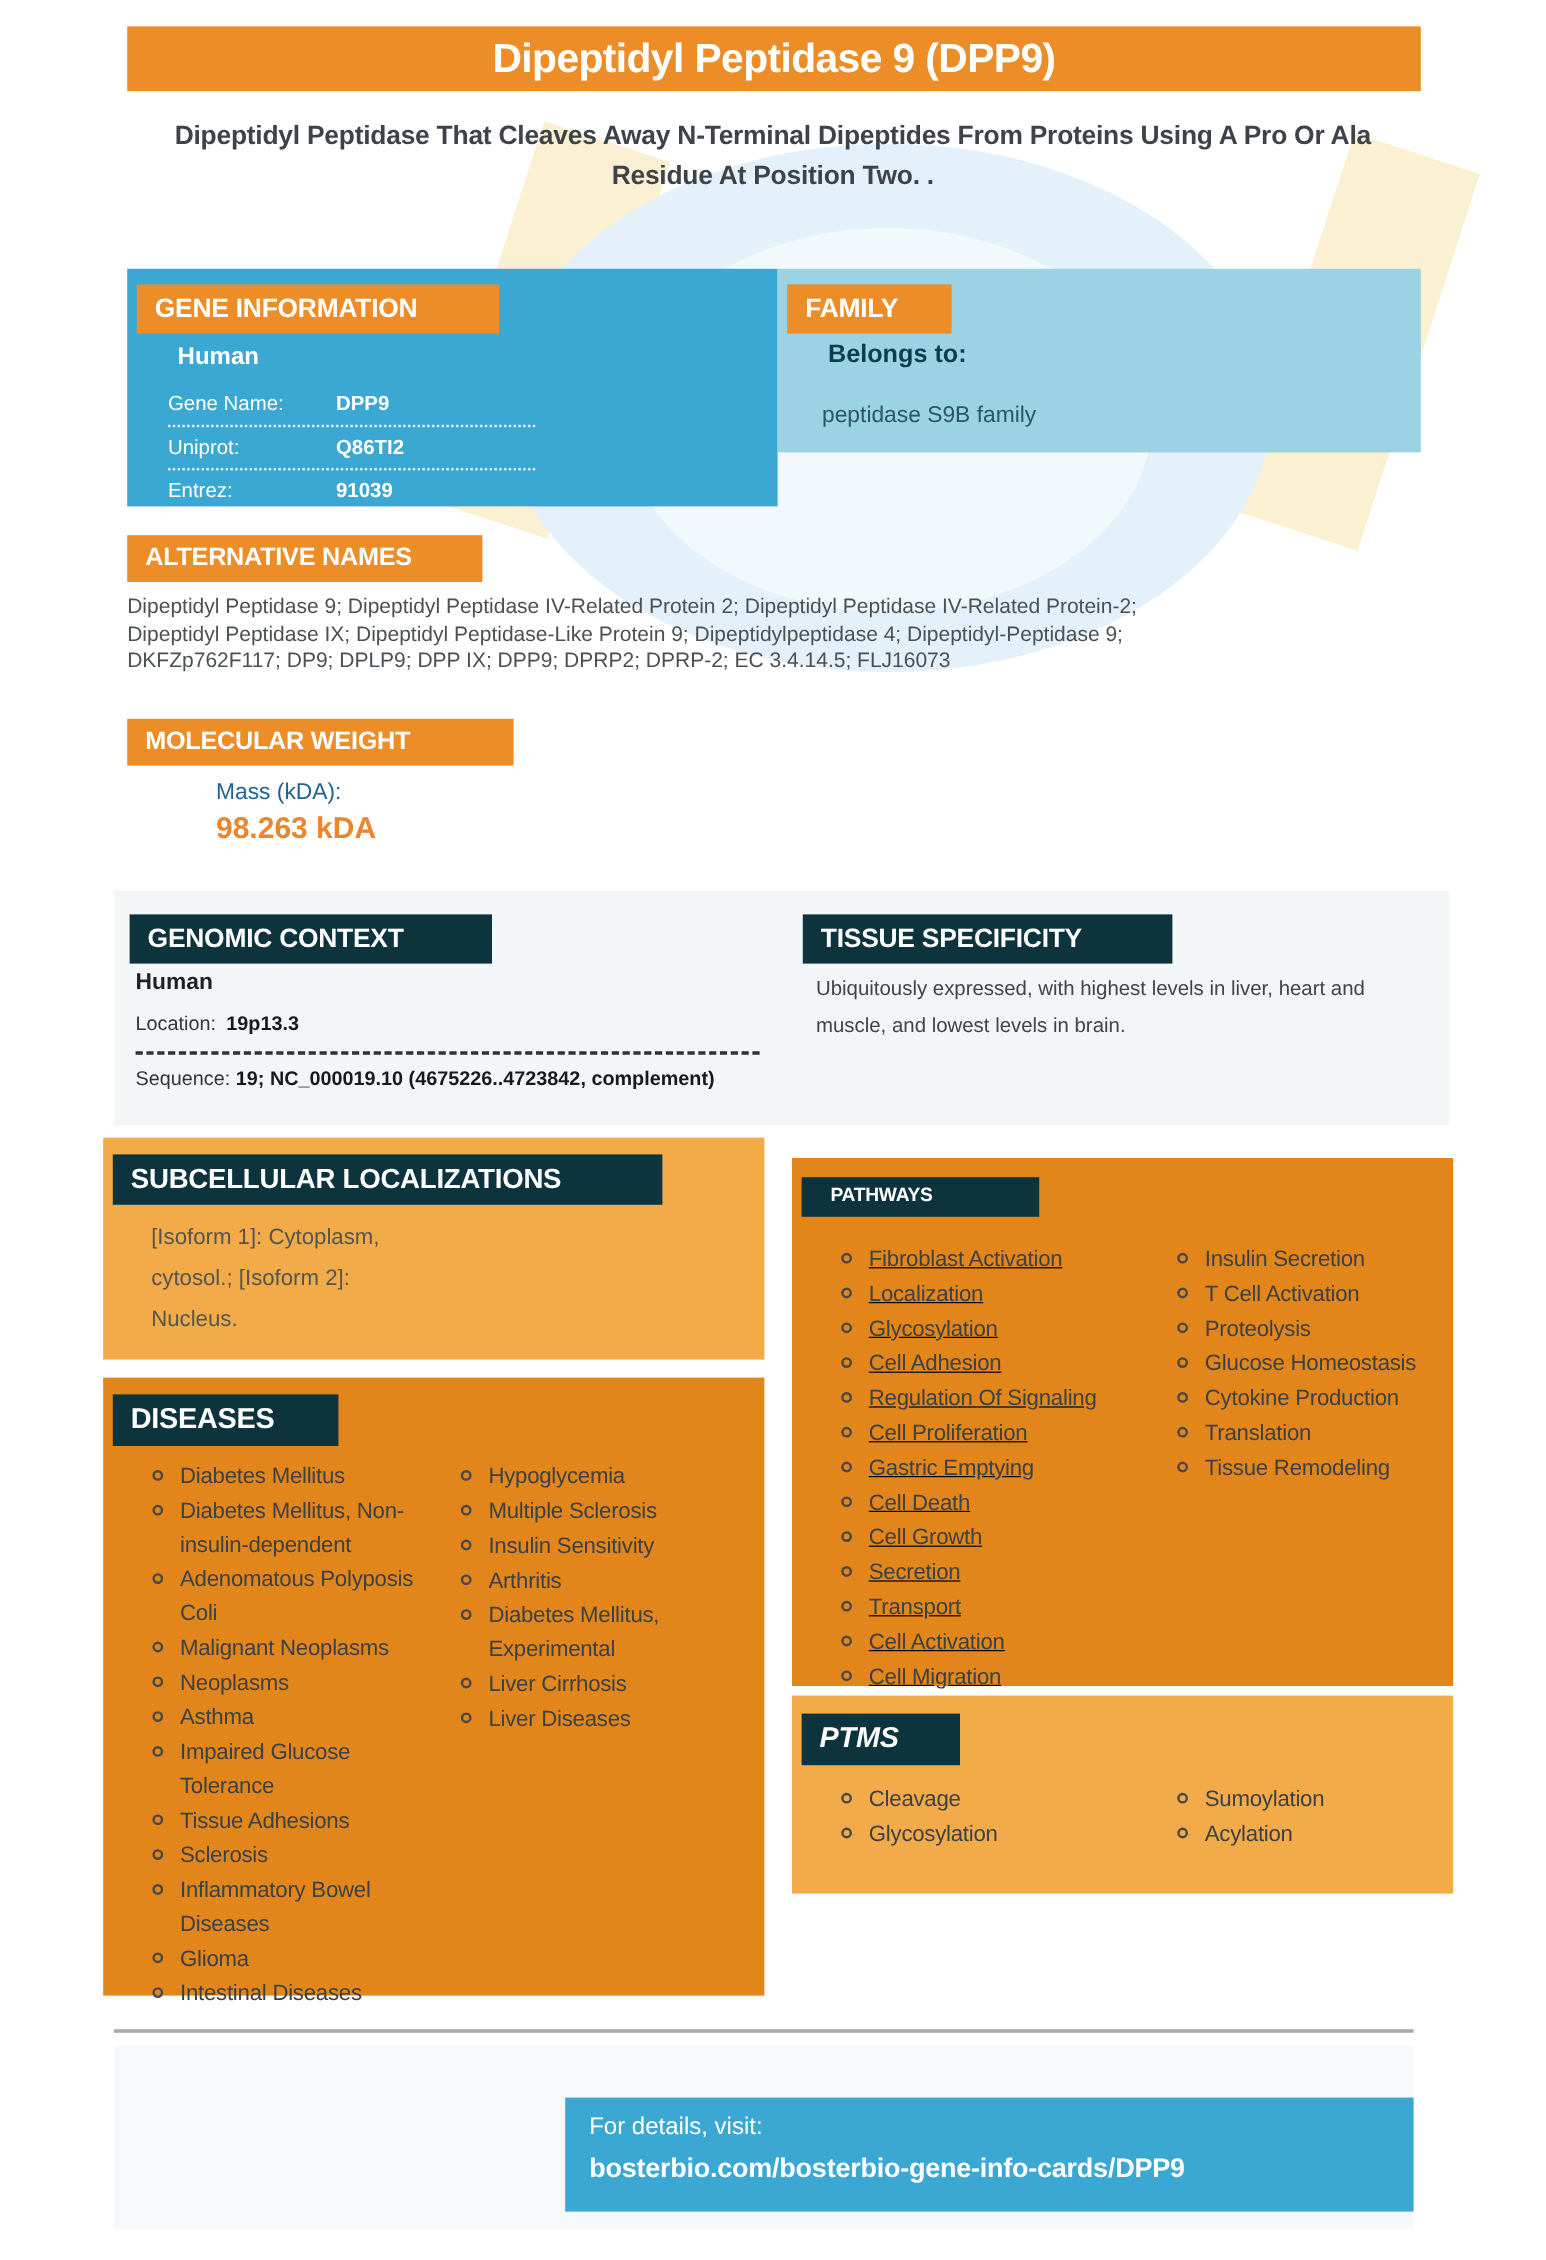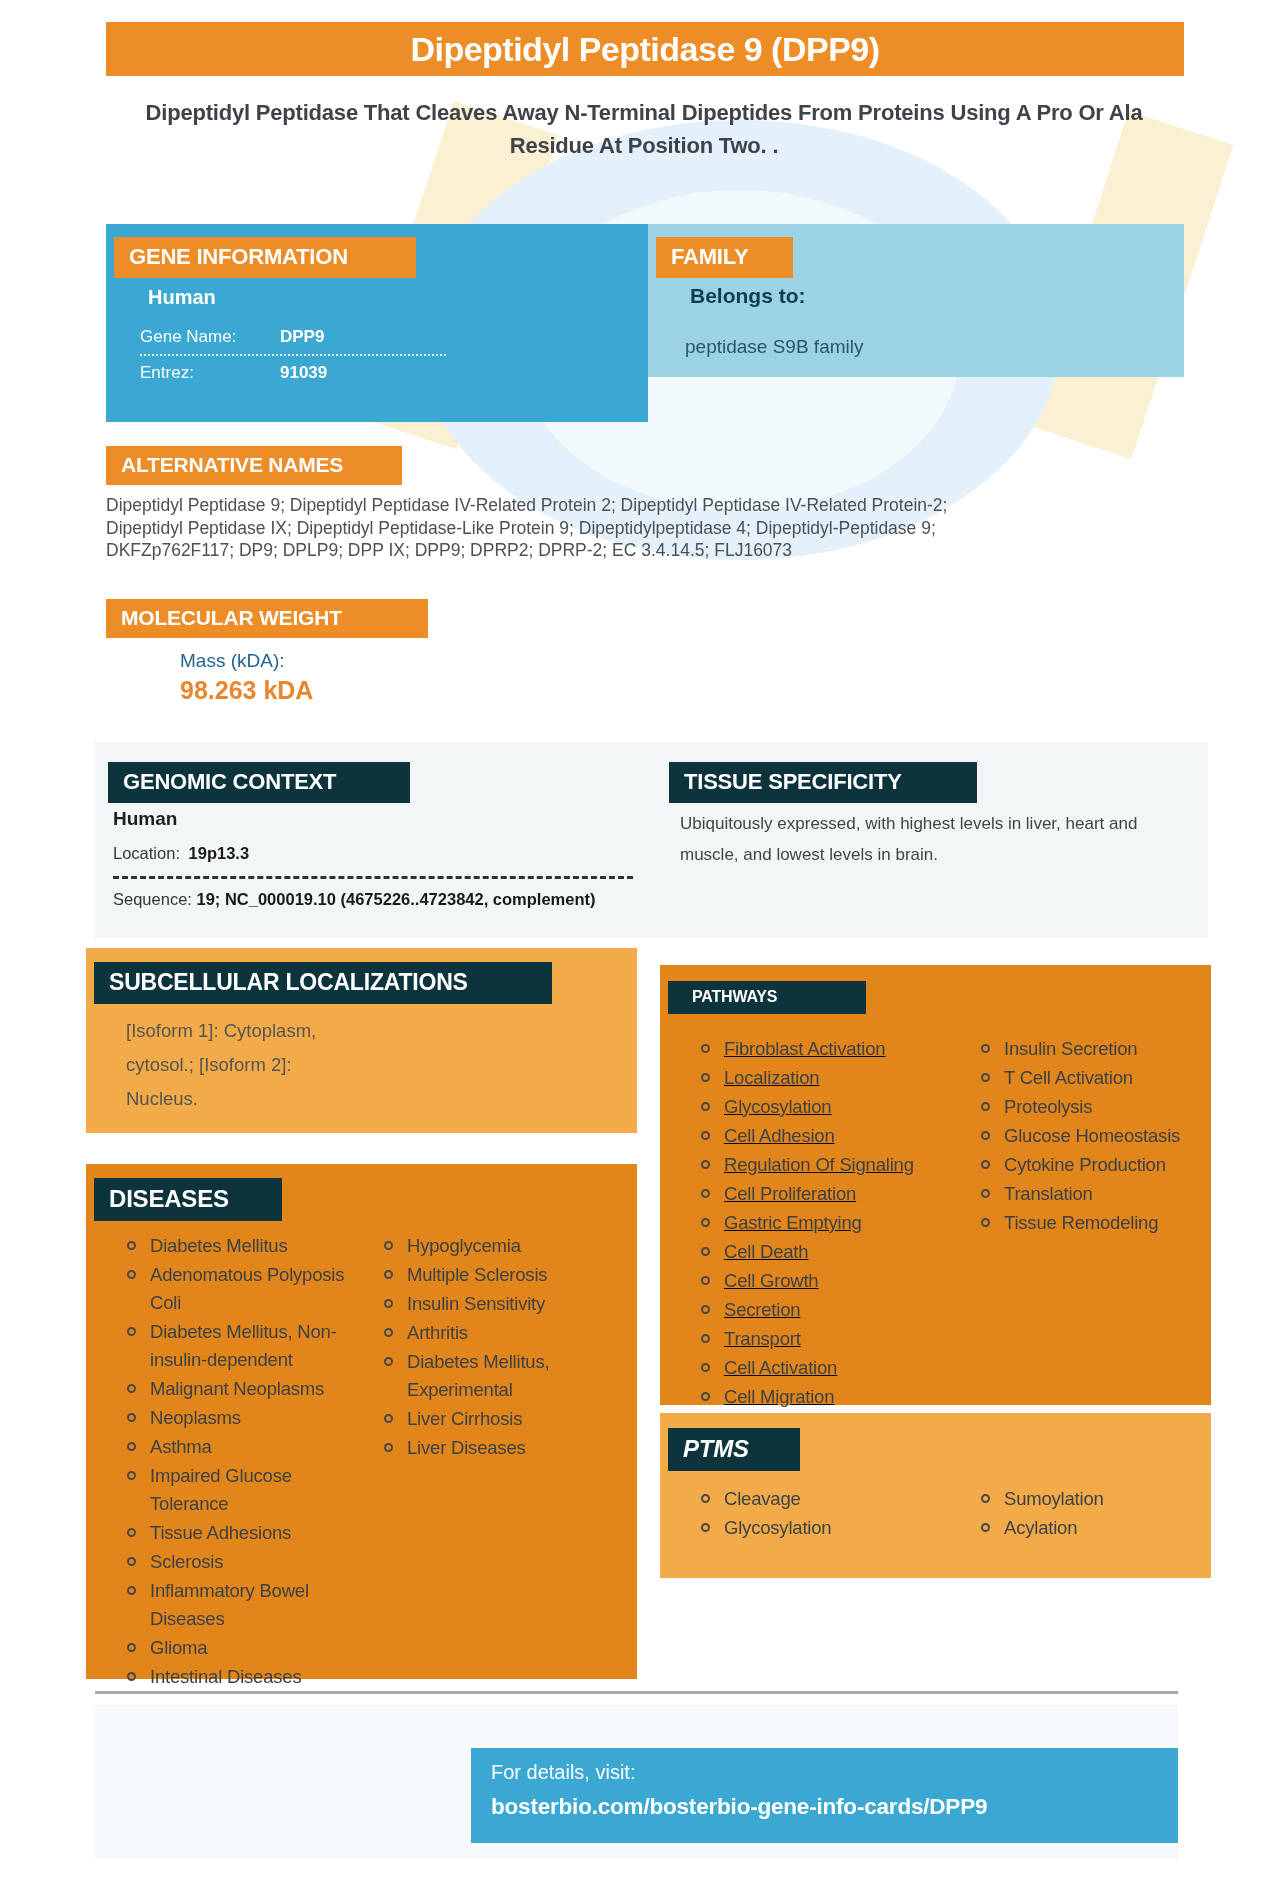--- a/index.html
+++ b/index.html
@@ -53,21 +53,21 @@
   .gc-row b{color:#17191b;}
   #gc-loc{top:102px;}
   #gc-dash{position:absolute;left:18px;top:134px;width:520px;border-top:3px dashed #2e3234;}
   #gc-seq{top:148px;}
   #ts-text{position:absolute;left:585px;top:66px;width:495px;font-size:17px;line-height:31px;color:#3f4447;}
   
   #sub-box{left:86px;top:948px;width:551px;height:185px;background:#f3ab4a;}
   #sub-hdr{left:8px;top:14px;min-width:458px;font-size:23px;}
   #sub-text{position:absolute;left:40px;top:66px;font-size:18.5px;line-height:34px;color:#54564e;}
   
-  #dis-box{left:86px;top:1148px;width:551px;height:515px;background:#e2861c;margin-top:16px;}
+  #dis-box{left:86px;top:1148px;width:551px;height:515px;background:#e2861c;}
   #dis-hdr{left:8px;top:14px;min-width:188px;font-size:24px;}
   #path-box{left:660px;top:965px;width:551px;height:440px;background:#e2861c;}
   #path-hdr{left:8px;top:16px;min-width:198px;font-size:16px;padding-left:24px;}
   #ptms-box{left:660px;top:1413px;width:551px;height:165px;background:#f3ab4a;}
   #ptms-hdr{left:8px;top:15px;min-width:132px;font-size:24px;font-style:italic;}
   ul.cols{position:absolute;margin:0;padding:0;list-style:none;}
   ul.cols li{position:relative;padding-left:26px;font-size:18.5px;line-height:28px;color:#3c4144;margin-bottom:1px;letter-spacing:-0.2px;}
   ul.cols li::before{content:'';position:absolute;left:3px;top:9px;width:9px;height:9px;
        border:2px solid #47484a;border-radius:50%;box-sizing:border-box;}
   .c1-dis{left:38px;top:68px;width:222px;}
@@ -99,20 +99,24 @@
   <div id="subtitle" class="abs">Dipeptidyl Peptidase That Cleaves Away N-Terminal Dipeptides From Proteins Using A Pro Or Ala Residue At Position Two. .</div>
 
   <div id="gene-box" class="box">
     <div id="gene-hdr" class="ohdr">GENE INFORMATION</div>
     <div id="gene-species">Human</div>
     <div id="gene-rows">
       <div class="grow dotted">
         <span class="lbl">Gene Name:</span>
         <span class="val">DPP9</span>
       </div>
+      <div class="grow dotted">
+        <span class="lbl">Uniprot:</span>
+        <span class="val">Q86TI2</span>
+      </div>
       <div class="grow">
         <span class="lbl">Entrez:</span>
         <span class="val">91039</span>
       </div>
     </div>
   </div>
 
   <div id="family-box" class="box">
     <div id="family-hdr" class="ohdr">FAMILY</div>
     <div id="family-belongs">Belongs to:</div>
@@ -152,22 +156,22 @@
       <div>[Isoform 1]: Cytoplasm,</div>
       <div>cytosol.; [Isoform 2]:</div>
       <div>Nucleus.</div>
     </div>
   </div>
 
   <div id="dis-box" class="box">
     <div id="dis-hdr" class="thdr">DISEASES</div>
     <ul class="cols c1-dis">
         <li>Diabetes Mellitus</li>
+        <li>Diabetes Mellitus, Non-insulin-dependent</li>
         <li>Adenomatous Polyposis Coli</li>
-        <li>Diabetes Mellitus, Non-insulin-dependent</li>
         <li>Malignant Neoplasms</li>
         <li>Neoplasms</li>
         <li>Asthma</li>
         <li>Impaired Glucose Tolerance</li>
         <li>Tissue Adhesions</li>
         <li>Sclerosis</li>
         <li>Inflammatory Bowel Diseases</li>
         <li>Glioma</li>
         <li>Intestinal Diseases</li>
       </ul>

